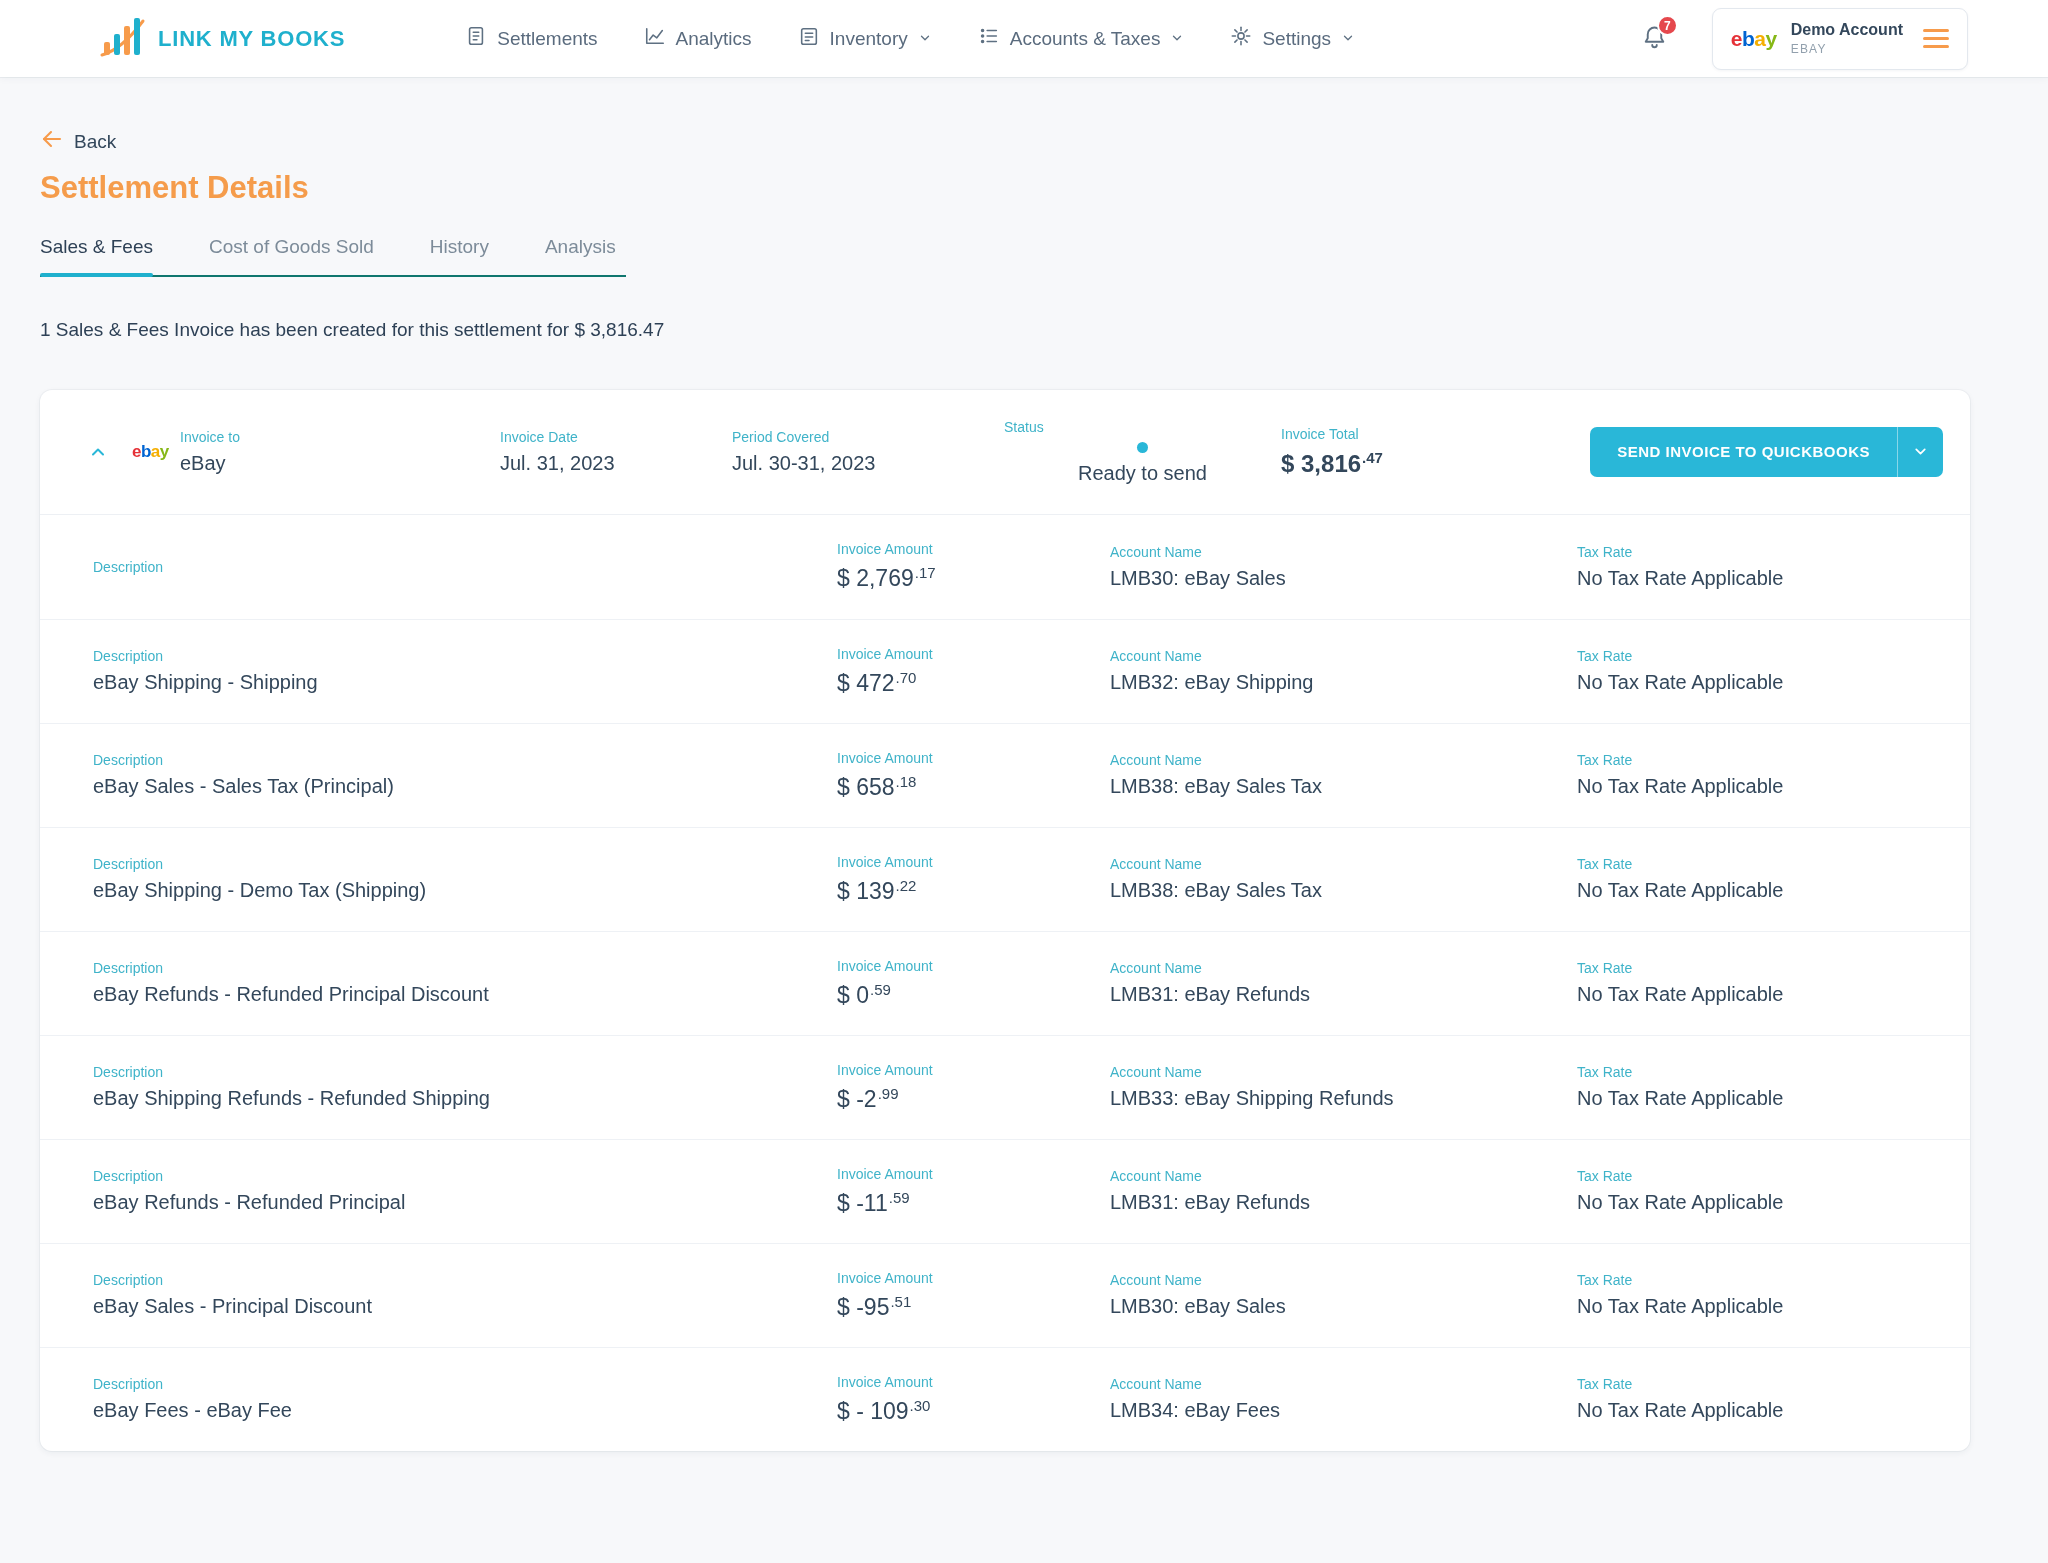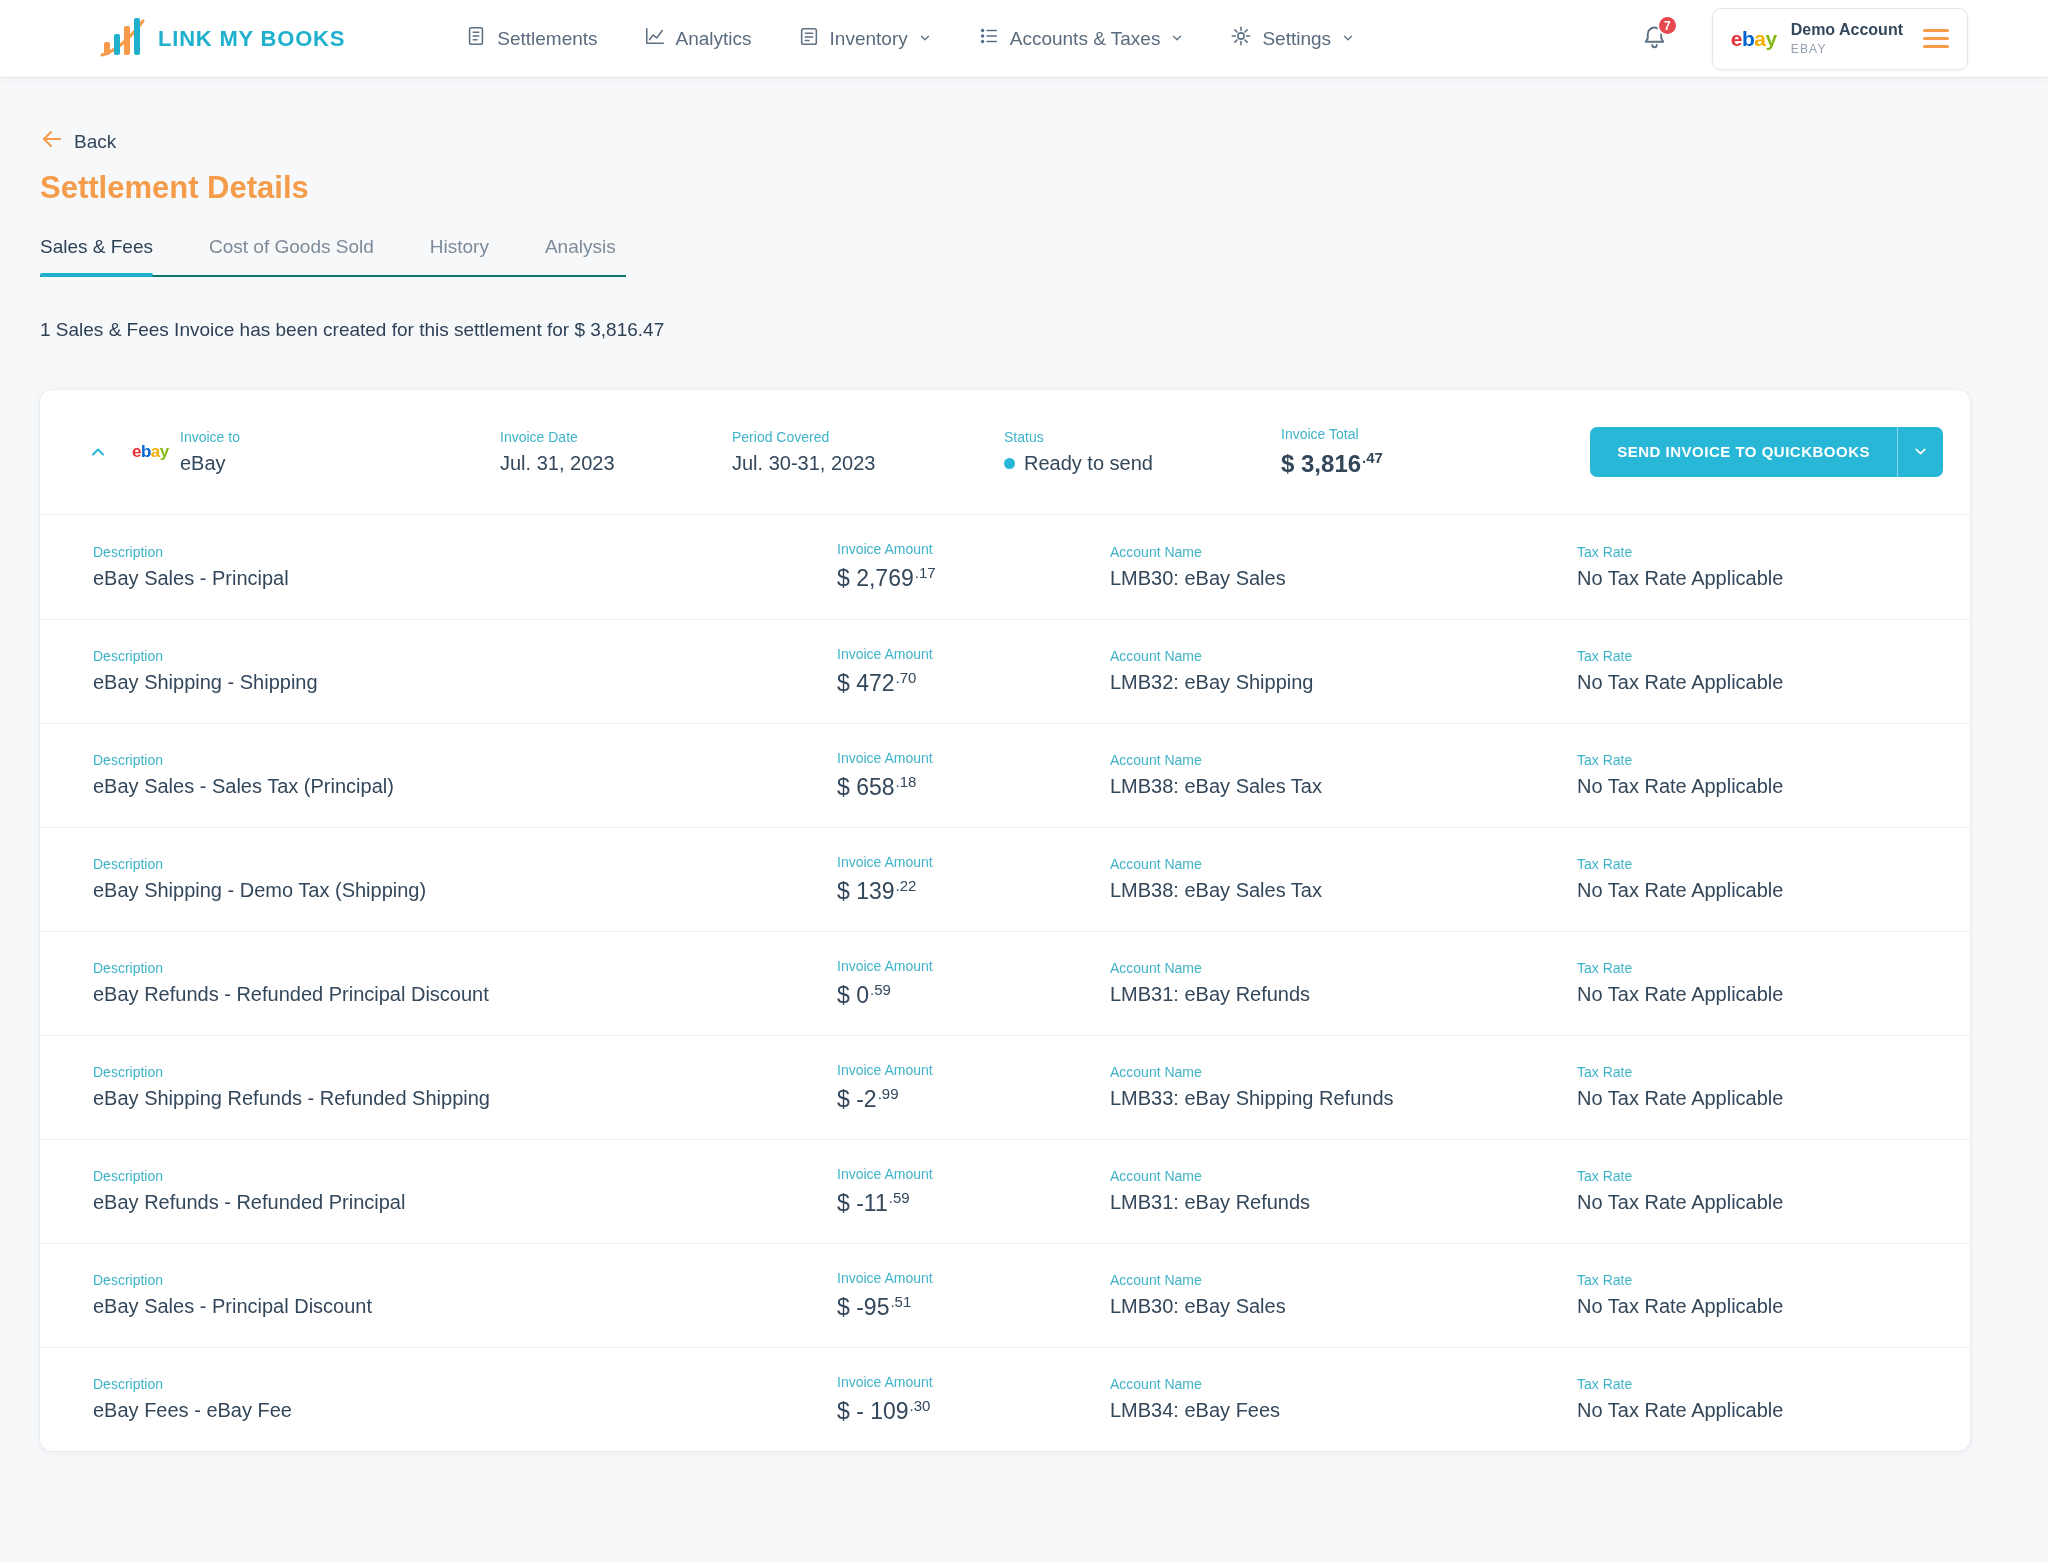--- a/index.html
+++ b/index.html
@@ -100,21 +100,21 @@
   }
   .collapse-btn { width: 44px; flex: none; display: flex; align-items: center; cursor: pointer; background: none; border: none; }
   .hdr-ebay { width: 48px; flex: none; display: flex; align-items: center; }
   .field { display: flex; flex-direction: column; gap: 7px; flex: none; }
   .f-invoice-to { width: 320px; }
   .f-date { width: 232px; }
   .f-period { width: 272px; }
   .f-status { width: 277px; }
   .field-label { font-size: 14px; color: #3fb3c9; }
   .field-value { font-size: 20px; color: #33475b; }
-  .status-value { display: flex; align-items: center; gap: 9px; }
+  .status-value { display: flex; align-items: center; gap: 9px; flex-direction: column; }
   .status-dot { width: 11px; height: 11px; border-radius: 50%; background: #29b7d8; flex: none; }
   .total-main { font-size: 24px; font-weight: 600; color: #33475b; }
   .amount-dec { font-size: 15px; vertical-align: 9px; margin-left: 1px; color: #33475b; }
 
   .send-group { margin-left: auto; display: flex; border-radius: 7px; overflow: hidden; height: 50px; }
   .send-btn {
     background: #29b7d8; border: none; color: #fff;
     font-family: inherit; font-size: 15px; font-weight: 700; letter-spacing: 0.5px;
     padding: 0 27px; cursor: pointer; white-space: nowrap;
   }
@@ -324,21 +324,20 @@
               <path d="M6 9 l6 6 6 -6"></path>
             </svg>
         </button>
       </div>
     </div>
 
     <div>
   <div class="row">
     <div class="cell">
       <span class="cell-label">Description</span>
-      <span class="cell-value">eBay Sales - Principal</span>
     </div>
     <div class="cell">
       <span class="cell-label">Invoice Amount</span>
       <span class="cell-value amount"><span>$ 2,769</span><span class="amount-dec">.17</span></span>
     </div>
     <div class="cell">
       <span class="cell-label">Account Name</span>
       <span class="cell-value">LMB30: eBay Sales</span>
     </div>
     <div class="cell">

